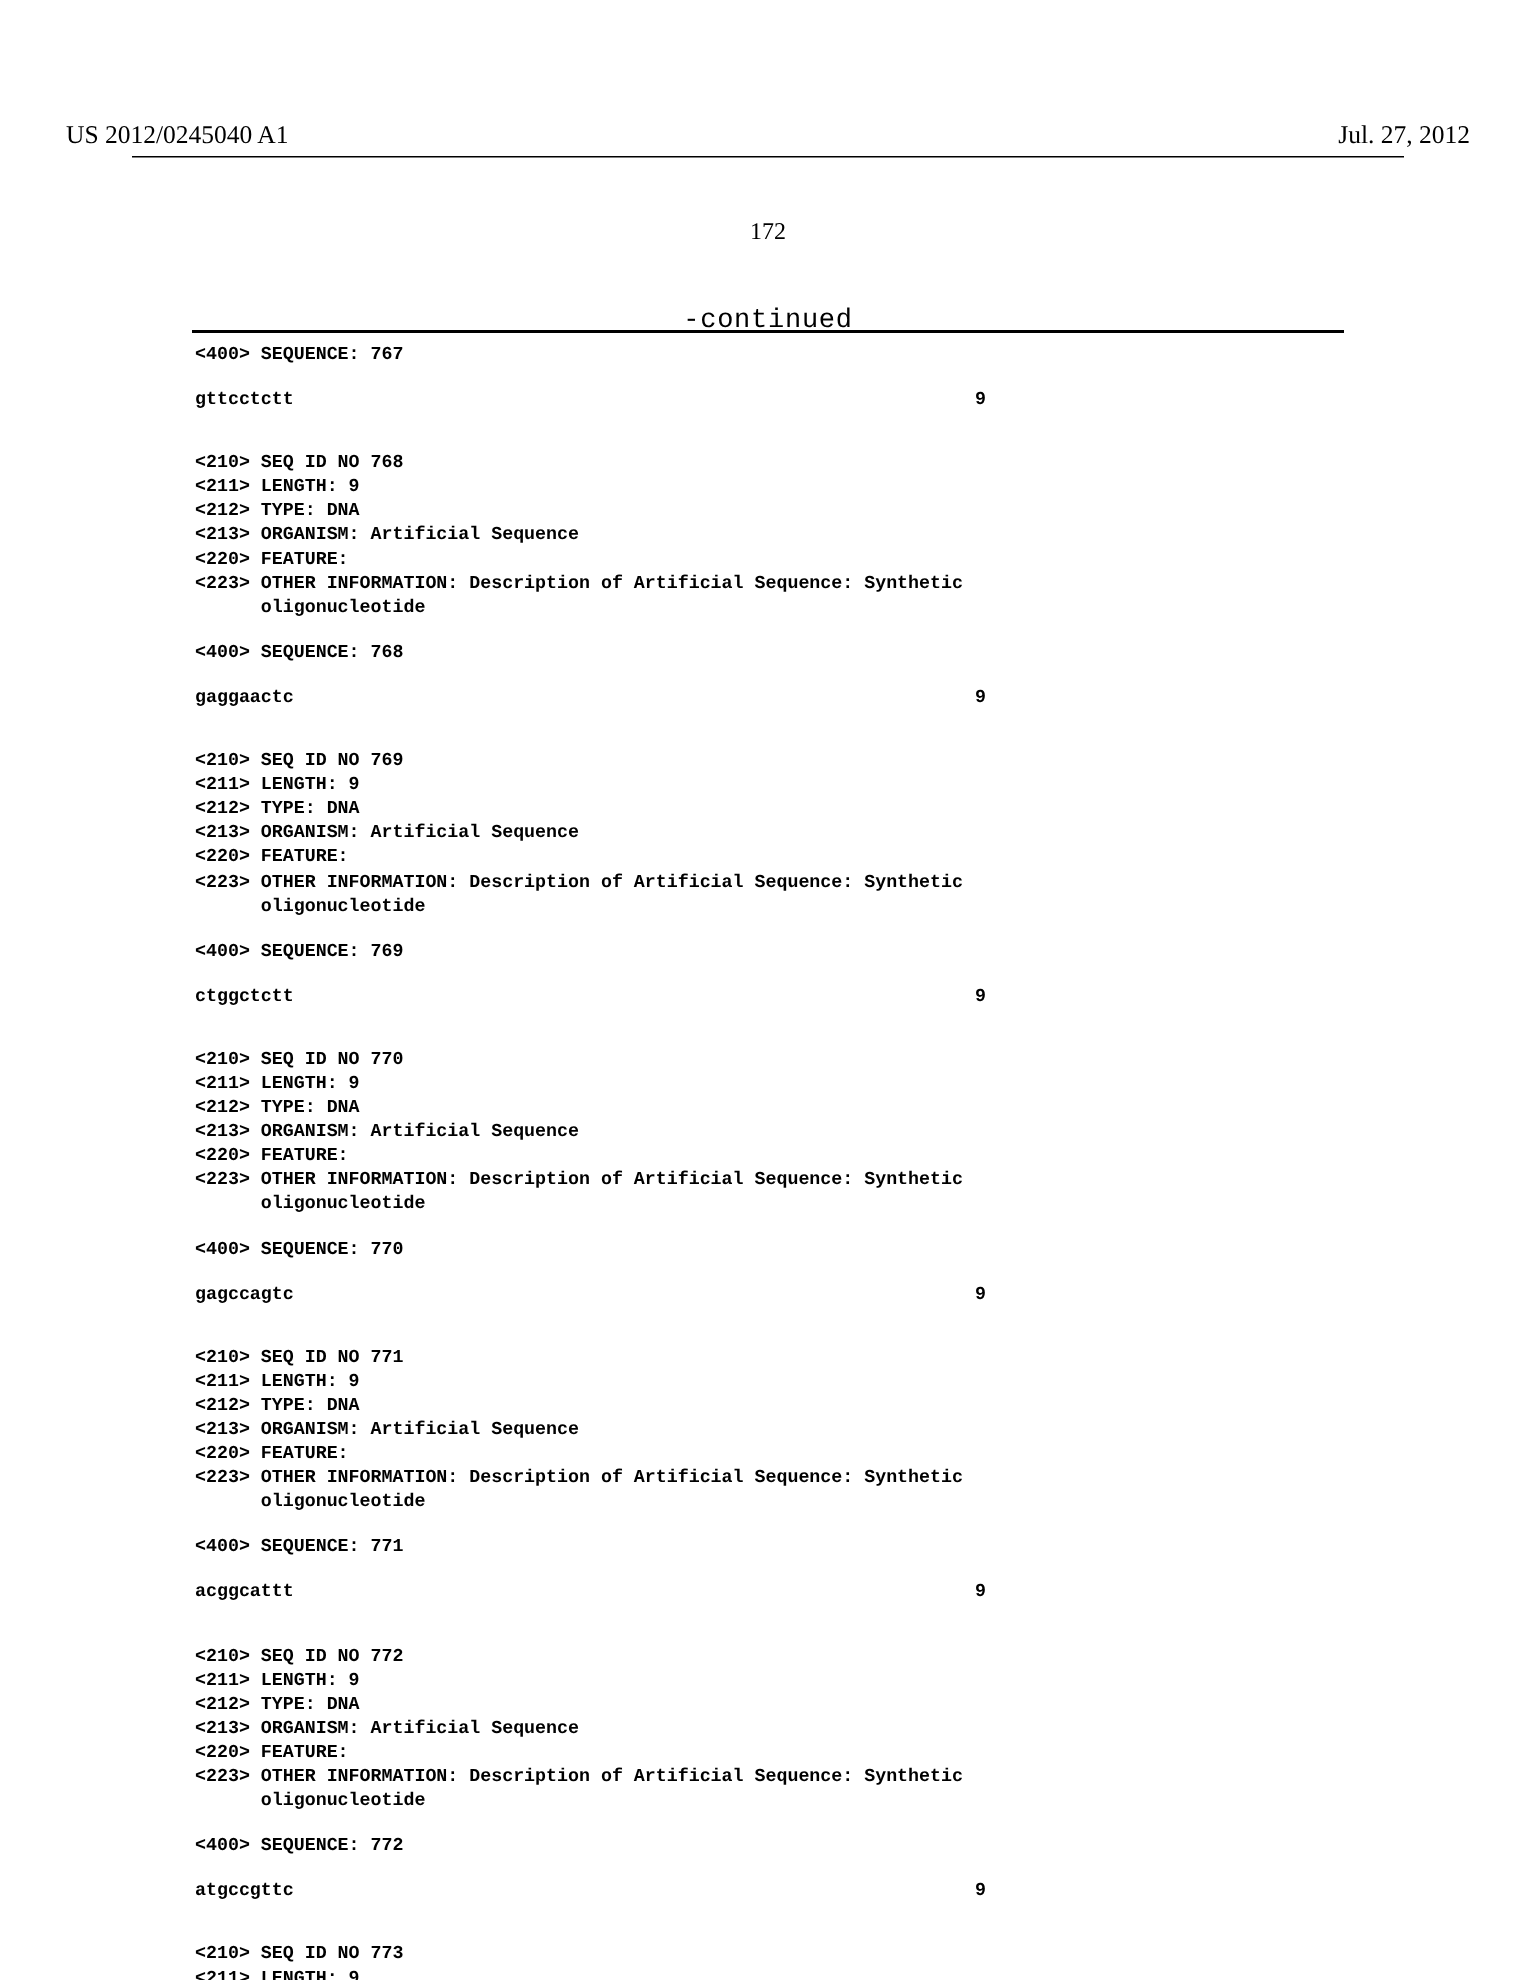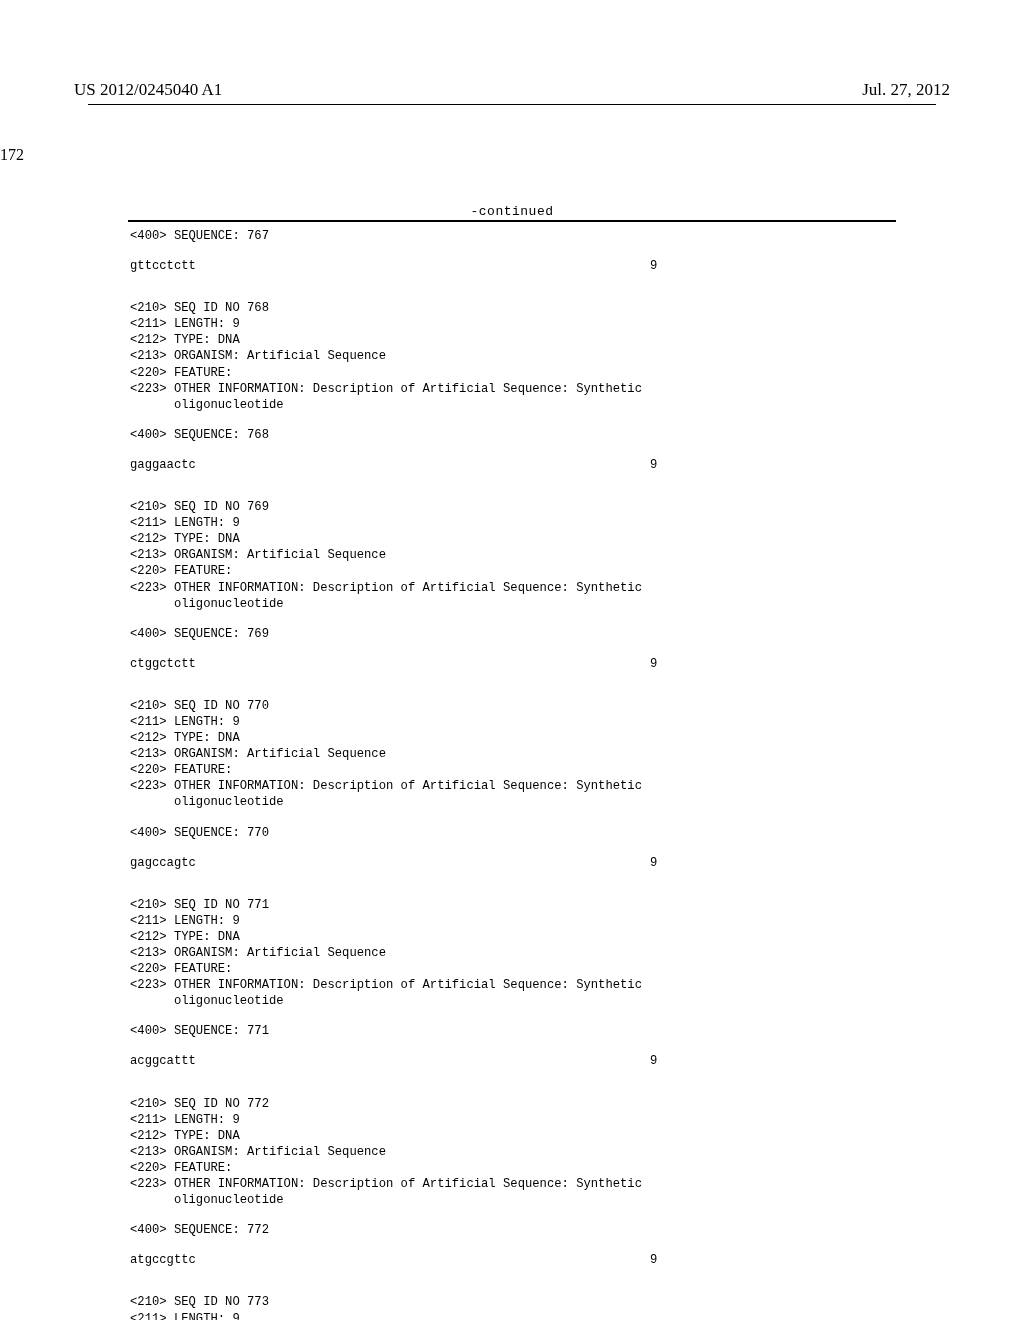--- a/index.html
+++ b/index.html
@@ -10,45 +10,46 @@
     width: 1024px;
     height: 1320px;
     position: relative;
     color: #000;
   }
   .header {
     position: absolute;
     top: 80px;
     left: 0;
     right: 0;
-    padding: 0 74px;
+    padding: 0 44px;
     font-size: 17px;
   }
   .pubnum { float: left; }
   .date { float: right; }
   .rule {
     position: absolute;
     top: 104px;
     left: 88px;
     right: 88px;
     border-top: 1.5px solid #000;
   }
   .pagenum {
     position: absolute;
     top: 146px;
     width: 100%;
+    text-align: center;
     font-size: 16px;
   }
   .continued {
     position: absolute;
     top: 204px;
     width: 100%;
     text-align: center;
     font-family: "Courier New", Courier, monospace;
-    font-size: 13px;
+    font-size: 18px;
     letter-spacing: 0.5px;
   }
   .toprule2 {
     position: absolute;
     top: 220px;
     left: 128px;
     right: 128px;
     border-top: 2px solid #000;
   }
   .listing {
@@ -56,20 +57,21 @@
     top: 228px;
     left: 130px;
     right: 130px;
     font-family: "Courier New", Courier, monospace;
     font-size: 12.2px;
     line-height: 1.32;
     white-space: pre;
   }
   .seq-row {
     display: block;
+    font-weight: bold;
   }
   .seq-num {
     position: absolute;
     left: 520px;
   }
 </style>
 </head>
 <body>
 
 <div class="header">

